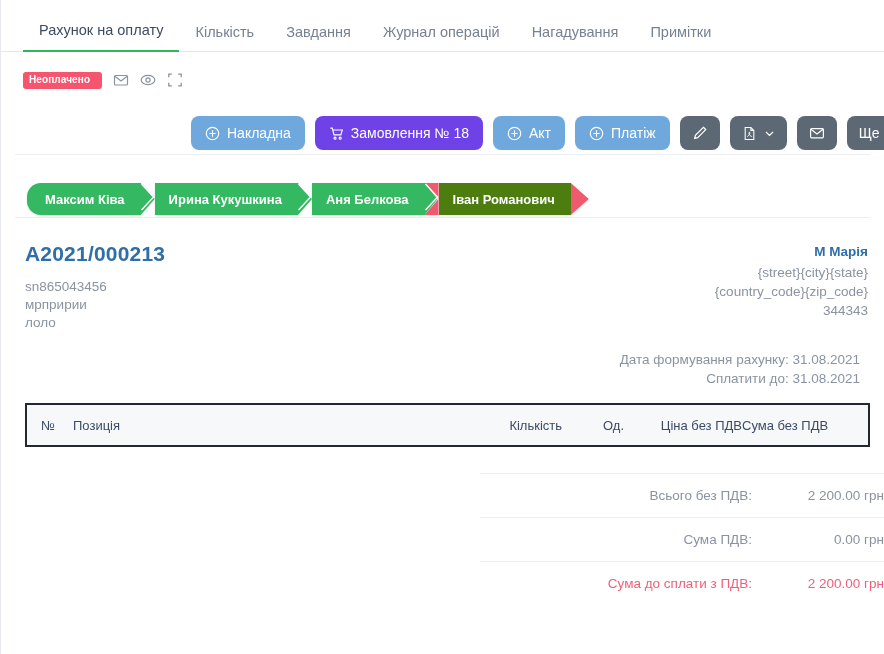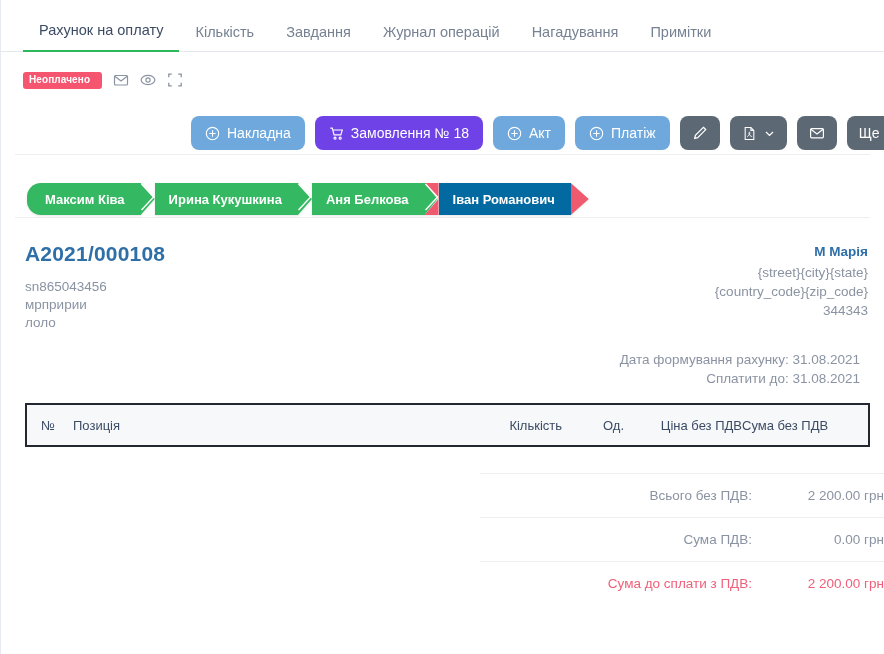--- a/index.html
+++ b/index.html
@@ -121,21 +121,21 @@
     position: relative;
     display: flex;
     align-items: center;
     color: #fff;
     font-size: 13px;
     padding: 0 16px 0 14px;
     white-space: nowrap;
     cursor: pointer;
   }
   .step.green { background: #34b861; }
-  .step.red   { background: #0369a1; }
+  .step.red   { background: #4d7c0f; }
   .step.first {
     border-top-left-radius: 14px;
     border-bottom-left-radius: 14px;
     padding-left: 18px;
   }
   
   .wedge {
     width: 14px;
     position: relative;
     flex: 0 0 14px;
@@ -418,21 +418,21 @@
       <div class="tail"></div>
     </div>
   </div>
 
 
   <div class="divider"></div>
 
   <div class="invoice">
     <div class="inv-head">
       <div>
-        <div class="doc-no">A2021/000108</div>
+        <div class="doc-no">A2021/000213</div>
         <div class="meta-line">sn865043456</div>
         <div class="meta-line">мрпририи</div>
         <div class="meta-line">лоло</div>
       </div>
       <div class="party">
         <div class="name">M Марія</div>
         <div>{street}{city}{state}</div>
         <div>{country_code}{zip_code}</div>
         <div>344343</div>
       </div>

